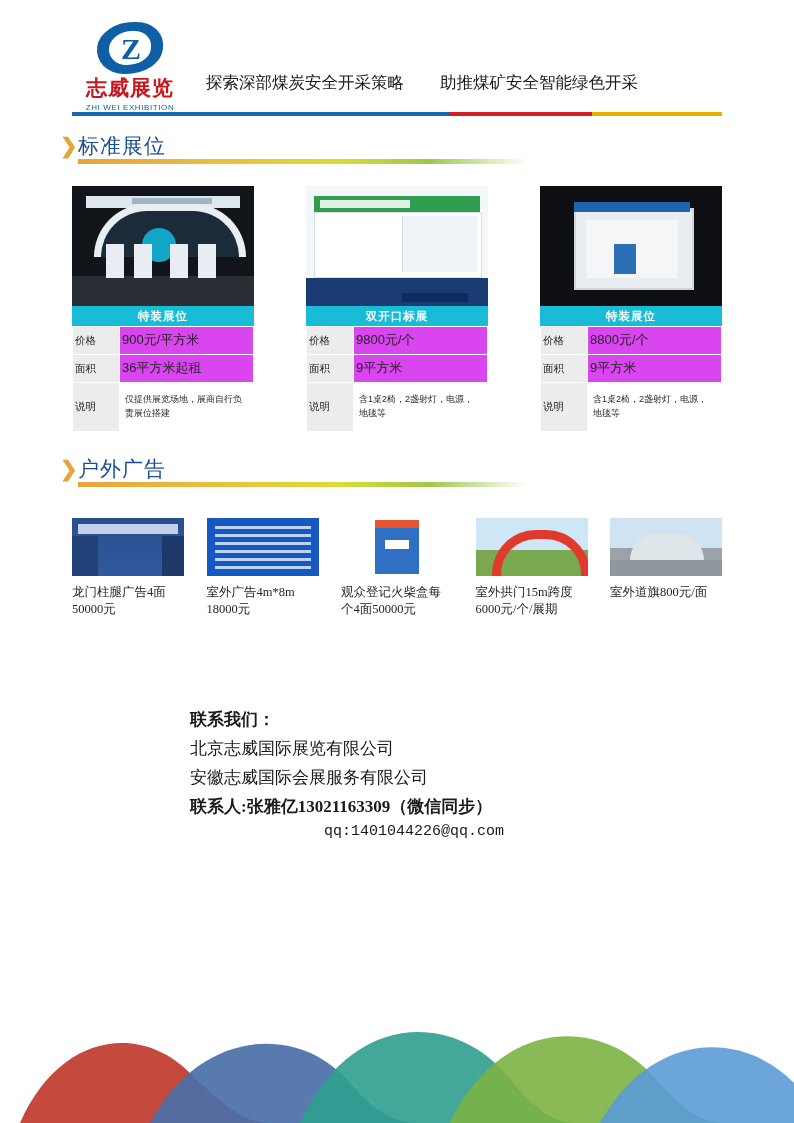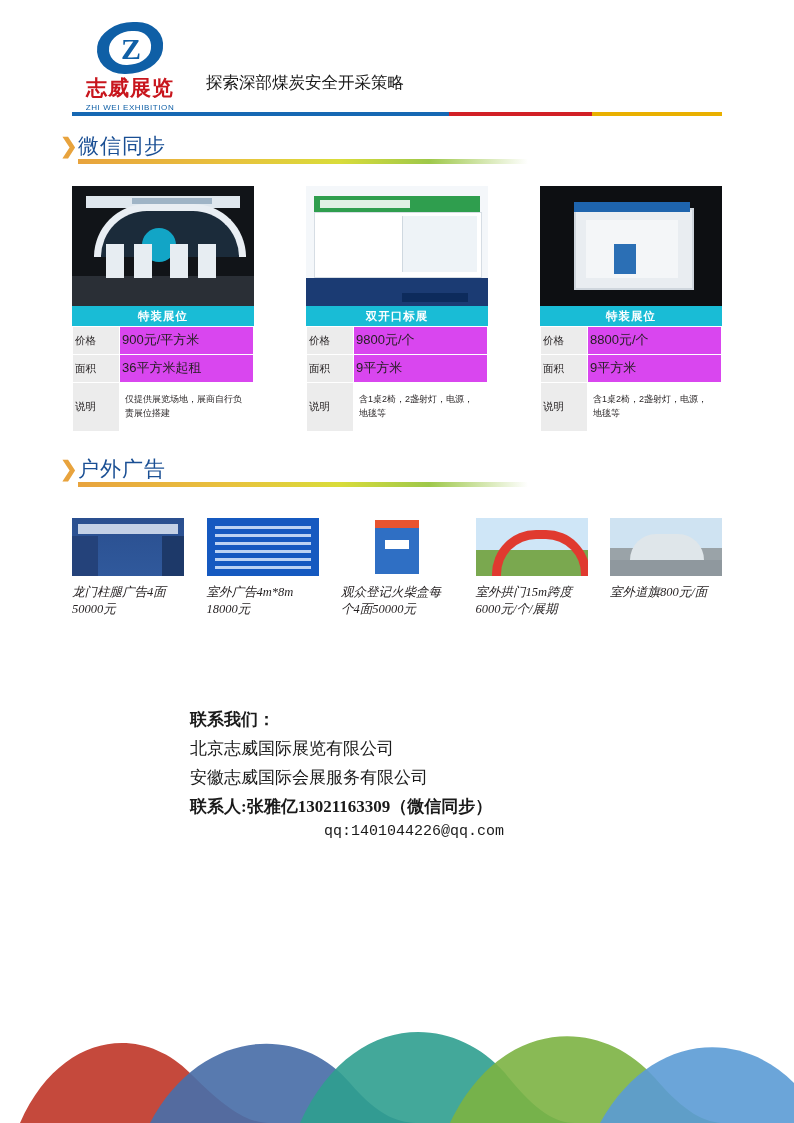--- a/index.html
+++ b/index.html
@@ -209,21 +209,20 @@
   .ph3-inner { position:absolute; left:46px; top:34px; width:92px; height:58px; background:#f4f6f8; }
   .ph3-stand { position:absolute; left:74px; top:58px; width:22px; height:30px; background:#2b6fb5; }
 
   
   .ads {
     position: absolute;
     left: 72px; top: 518px;
     width: 650px;
     display: flex;
     justify-content: space-between;
-    font-style: italic;
   }
   .ad { width: 112px; }
   .ad-photo {
     width: 112px; height: 58px;
     position: relative;
     overflow: hidden;
     background: #1c4f9c;
   }
   .ad-cap {
     margin-top: 8px;
@@ -289,32 +288,33 @@
     <div class="logo-mark">
       <div class="logo-swoosh"></div>
       <div class="logo-z">Z</div>
     </div>
     <div class="logo-cn">志威展览</div>
     <div class="logo-en">ZHI WEI EXHIBITION</div>
   </div>
 
   <div class="header-slogans">
     <span>探索深部煤炭安全开采策略</span>
+    <span>助推煤矿安全智能绿色开采</span>
   </div>
 
   <div class="header-rule">
     <i class="rule-blue"></i>
     <i class="rule-red"></i>
     <i class="rule-gold"></i>
   </div>
 </div>
 
 <div class="section-head" style="top:132px;">
   <span class="chev">❯</span>
-  <span class="txt">微信同步</span>
+  <span class="txt">标准展位</span>
   <span class="bar"></span>
 </div>
 
 <div class="cards">
 
   <div class="card">
     <div class="card-photo">
       <div class="ph1-floor"></div>
       <div class="ph1-band"></div>
       <div class="ph1-text"></div>

